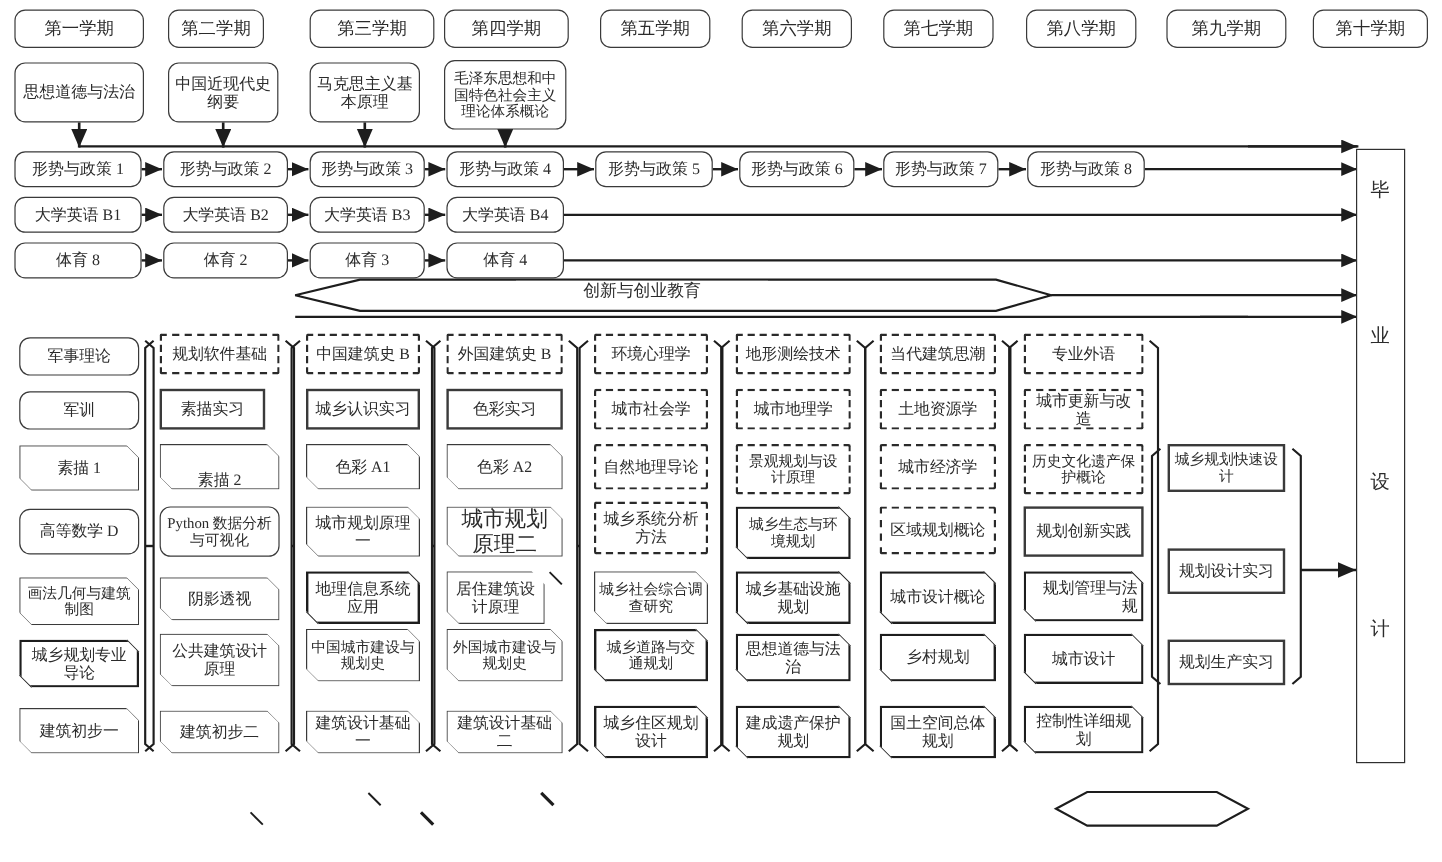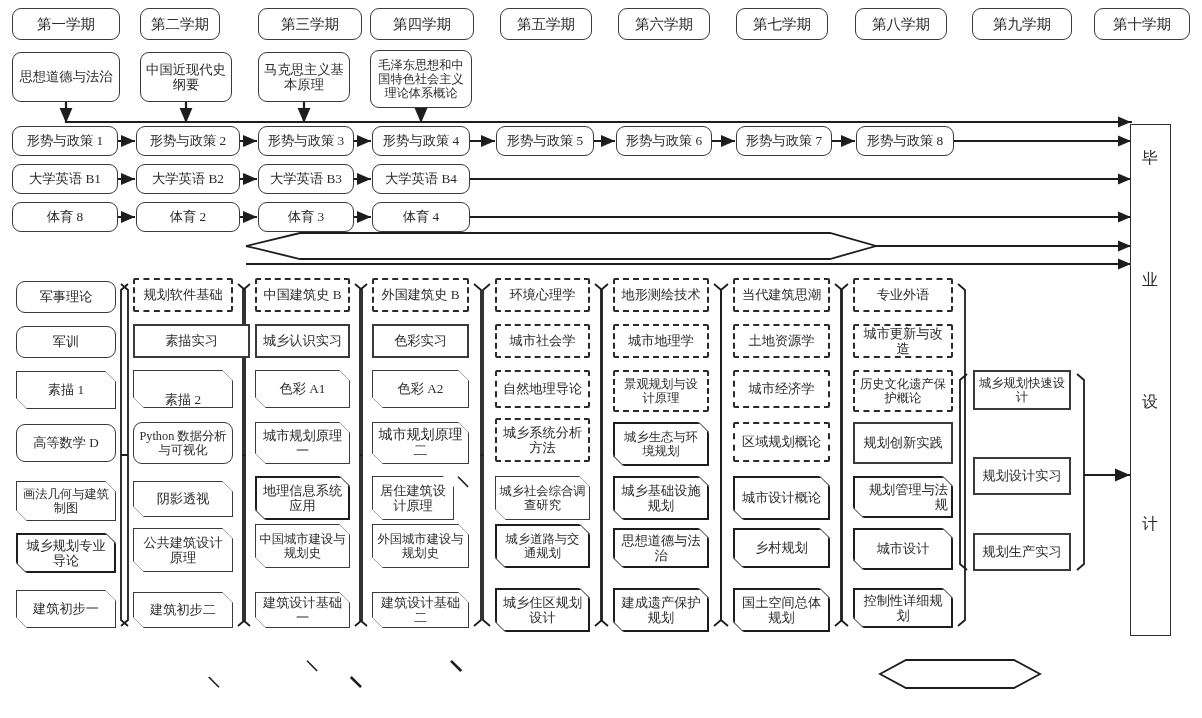--- a/index.html
+++ b/index.html
@@ -261,20 +261,21 @@
         <span>体育 2</span>
       </div>
       <div class="box s-general cell" style="left: 258px; top: 202px; width: 96px; height: 30px;">
         <span>体育 3</span>
       </div>
       <div class="box s-general cell" style="left: 372px; top: 202px; width: 98px; height: 30px;">
         <span>体育 4</span>
       </div>
     </div>
 
+  <div class="box" id="innov-label" style="left:430px;top:234px;width:210px;height:20px;border:none;font-size:14px;">创新与创业教育</div>
 
   <div id="grid">
       <div class="box s-general cell" style="left: 16px; top: 281px; width: 100px; height: 32px; font-size: 13.2px;">
         <span>军事理论</span>
       </div>
       <div class="box s-general cell" style="left: 16px; top: 326px; width: 100px; height: 32px; font-size: 13.2px;">
         <span>军训</span>
       </div>
       <div class="box s-basic cell" style="left: 16px; top: 371px; width: 100px; height: 38px; font-size: 13.2px;">
         <span>素描 1</span>
@@ -287,21 +288,21 @@
       </div>
       <div class="box s-required cell" style="left: 16px; top: 533px; width: 100px; height: 40px; font-size: 13.2px;">
         <span>城乡规划专业导论</span>
       </div>
       <div class="box s-basic cell" style="left: 16px; top: 590px; width: 100px; height: 38px; font-size: 13.2px;">
         <span>建筑初步一</span>
       </div>
       <div class="box s-elective cell" style="left: 133px; top: 278px; width: 100px; height: 34px; font-size: 13.2px;">
         <span>规划软件基础</span>
       </div>
-      <div class="box s-practice cell" style="left: 133px; top: 324px; width: 117px; height: 34px; font-size: 13.2px;">
+      <div class="box s-practice cell" style="left: 133px; top: 324px; width: 88px; height: 34px; font-size: 13.2px;">
         <span>素描实习</span>
       </div>
       <div class="box s-basic cell" style="left: 133px; top: 370px; width: 100px; height: 38px; font-size: 13.2px; align-items: flex-end;">
         <span>素描 2</span>
       </div>
       <div class="box s-general cell" style="left: 133px; top: 422px; width: 100px; height: 42px; font-size: 12.3px;">
         <span>Python 数据分析与可视化</span>
       </div>
       <div class="box s-basic cell" style="left: 133px; top: 481px; width: 100px; height: 36px; font-size: 13.2px;">
         <span>阴影透视</span>
@@ -335,21 +336,21 @@
       </div>
       <div class="box s-elective cell" style="left: 372px; top: 278px; width: 97px; height: 34px; font-size: 13.2px;">
         <span>外国建筑史 B</span>
       </div>
       <div class="box s-practice cell" style="left: 372px; top: 324px; width: 97px; height: 34px; font-size: 13.2px;">
         <span>色彩实习</span>
       </div>
       <div class="box s-basic cell" style="left: 372px; top: 370px; width: 97px; height: 38px; font-size: 13.2px;">
         <span>色彩 A2</span>
       </div>
-      <div class="box s-basic cell" style="left: 372px; top: 422px; width: 97px; height: 42px; font-size: 14px; justify-content: center;">
+      <div class="box s-basic cell" style="left: 372px; top: 422px; width: 97px; height: 42px; font-size: 18px; justify-content: center;">
         <span>城市规划原理二</span>
       </div>
       <div class="box s-basic cell" style="left: 372px; top: 476px; width: 82px; height: 44px; font-size: 13.2px;">
         <span>居住建筑设计原理</span>
       </div>
       <div class="box s-basic cell" style="left: 372px; top: 524px; width: 97px; height: 44px; font-size: 12.3px;">
         <span>外国城市建设与规划史</span>
       </div>
       <div class="box s-basic cell" style="left: 372px; top: 592px; width: 97px; height: 36px; font-size: 13.2px;">
         <span>建筑设计基础二</span>

